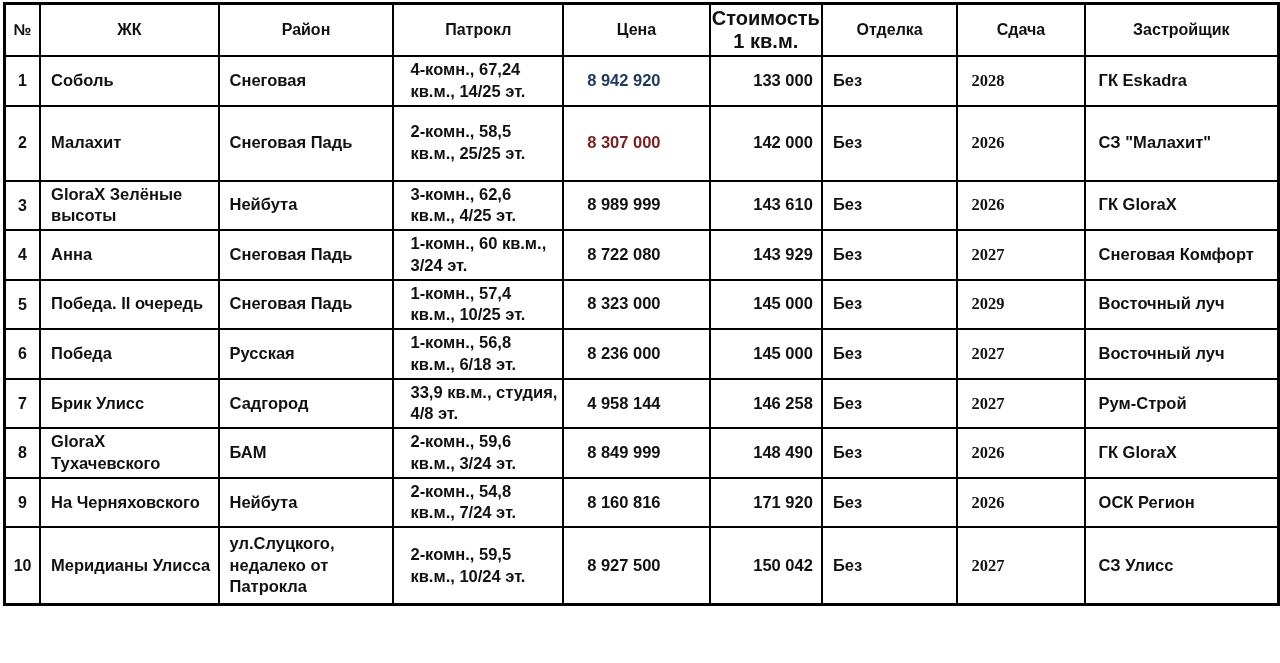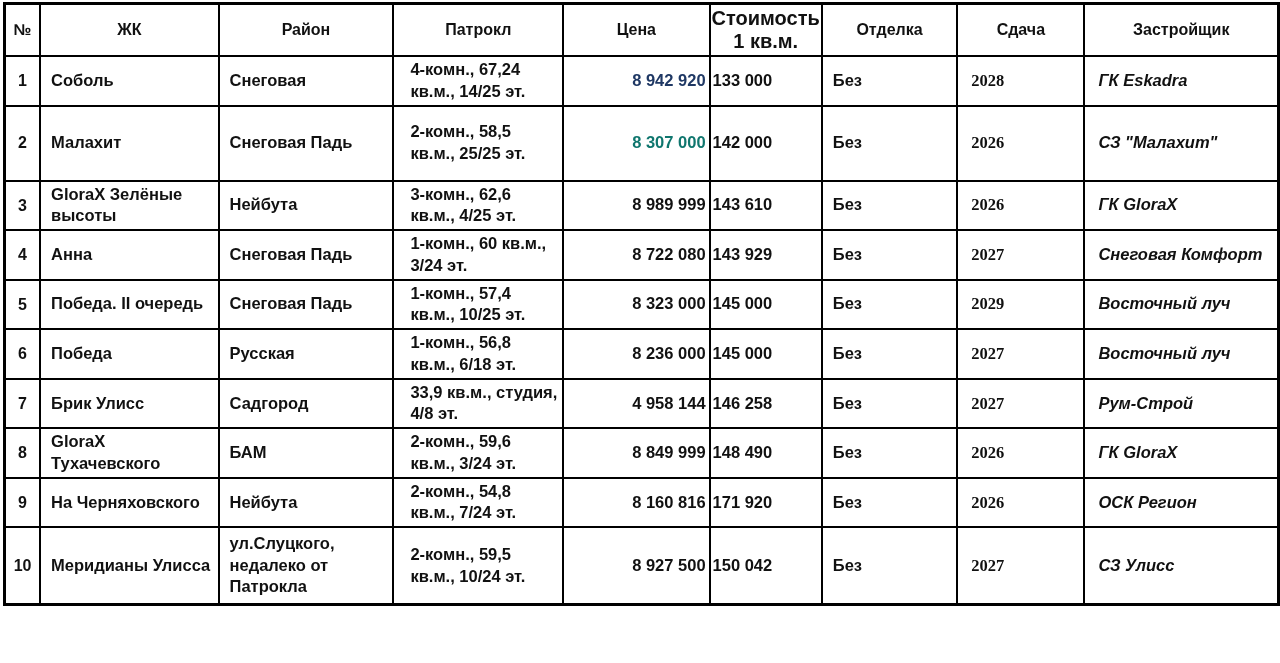--- a/index.html
+++ b/index.html
@@ -42,27 +42,28 @@
     line-height: 1.32;
     white-space: pre-line;
     padding: 2px 3px 2px 10px;
   }
   td.col-num {
     text-align: center;
     padding: 2px;
     font-size: 16px;
   }
   td.col-apartment { padding-left: 16px; }
-  td.col-price { padding-left: 23px; text-align: right; }
+  td.col-price { padding-left: 23px; }
   td.col-sqm {
+    text-align: right;
     padding-right: 8px;
     padding-left: 2px;
   }
   td.col-completion { padding-left: 13px; font-family: Liberation Serif, serif; }
-  td.col-developer { padding-left: 13px; font-style: italic; }
+  td.col-developer { padding-left: 13px; }
 </style>
 </head>
 <body>
 
 <div class="sheet">
   <table>
     <colgroup>
       <col style="width:36px">
       <col style="width:180px">
       <col style="width:177px">
@@ -98,21 +99,21 @@
           <td class="col-finishing">Без</td>
           <td class="col-completion">2028</td>
           <td class="col-developer">ГК Eskadra</td>
         </tr>
         <tr>
           <td class="col-num">2</td>
           <td class="col-complex">Малахит</td>
           <td class="col-district">Снеговая Падь</td>
           <td class="col-apartment">2-комн., 58,5
 кв.м., 25/25 эт.</td>
-          <td class="col-price" style="color: #0f766e;">8 307 000</td>
+          <td class="col-price" style="color: #7f1d1d;">8 307 000</td>
           <td class="col-sqm">142 000</td>
           <td class="col-finishing">Без</td>
           <td class="col-completion">2026</td>
           <td class="col-developer">СЗ "Малахит"</td>
         </tr>
         <tr>
           <td class="col-num">3</td>
           <td class="col-complex">GloraX Зелёные
 высоты</td>
           <td class="col-district">Нейбута</td>

